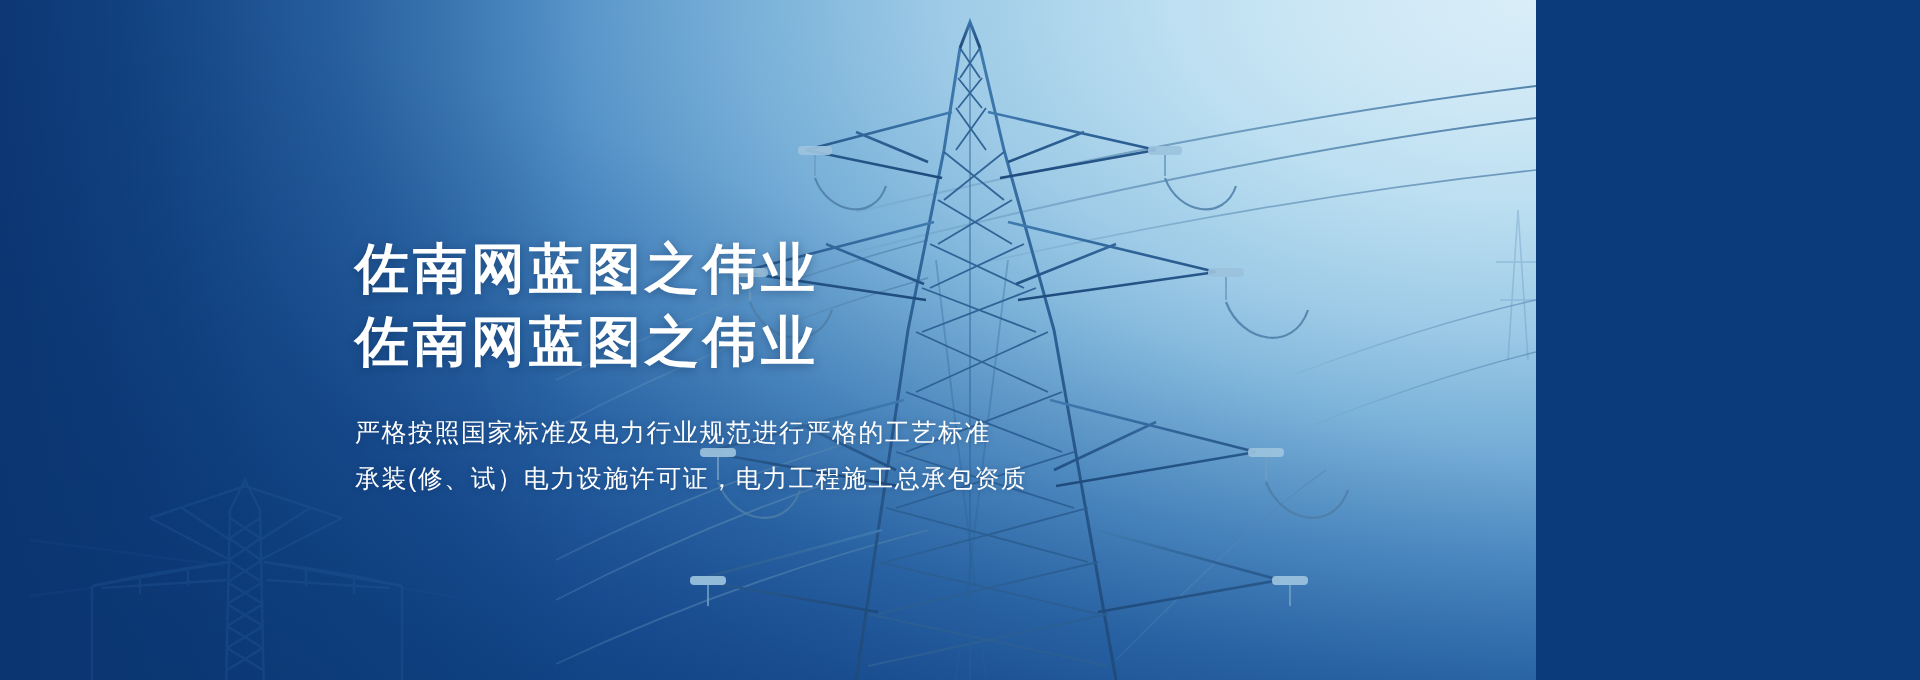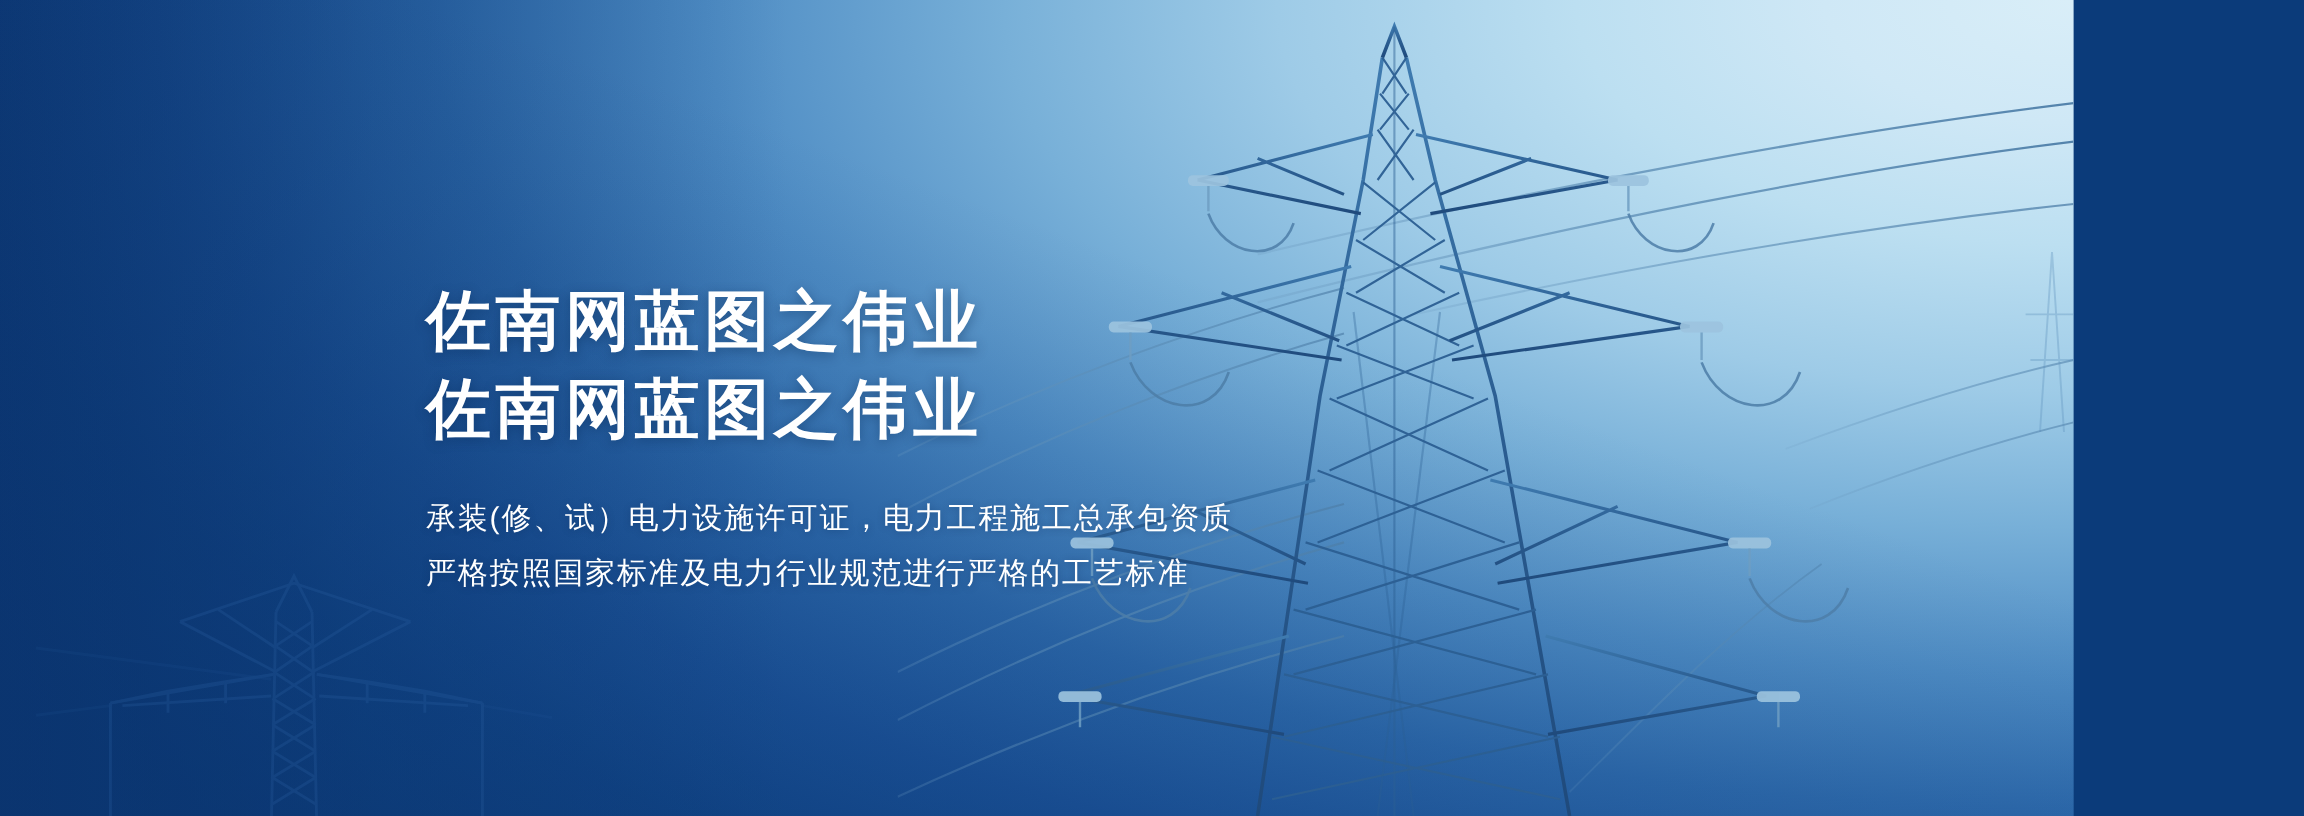--- a/index.html
+++ b/index.html
@@ -6,21 +6,21 @@
   * { margin:0; padding:0; box-sizing:border-box; }
   html,body { width:1920px; height:680px; overflow:hidden; }
   body {
     font-family: "Liberation Sans", "DejaVu Sans", sans-serif;
     background:#0b3b7a;
   }
 
   
   #banner {
     position:relative;
-    width:1728px; height:680px;
+    width:1536px; height:680px;
     overflow:hidden;
     
     background:
       radial-gradient(120% 150% at 100% 0%,
         #d9eef8 0%, #cfe8f6 10%, #bcdff1 20%,
         #9ecbe7 32%, #78b0d8 43%, #4e8cc4 55%,
         #2f6cae 66%, #1d559c 77%, #12488c 87%, #0d3f80 100%);
   }
   
   #shade-bottom {
@@ -232,18 +232,18 @@
         <path d="M940 262 L984 262 M944 300 L980 300"></path>
       </g>
     </svg>
   </div>
 
   <div id="copy">
     <div class="headline">佐南网蓝图之伟业</div>
     <div class="headline">佐南网蓝图之伟业</div>
 
     <div id="subtitle">
+      <div class="subline">严格按照国家标准及电力行业规范进行严格的工艺标准</div>
       <div class="subline">承装(修、试）电力设施许可证，电力工程施工总承包资质</div>
-      <div class="subline">严格按照国家标准及电力行业规范进行严格的工艺标准</div>
     </div>
   </div>
 
 </div>
 
 </body></html>

